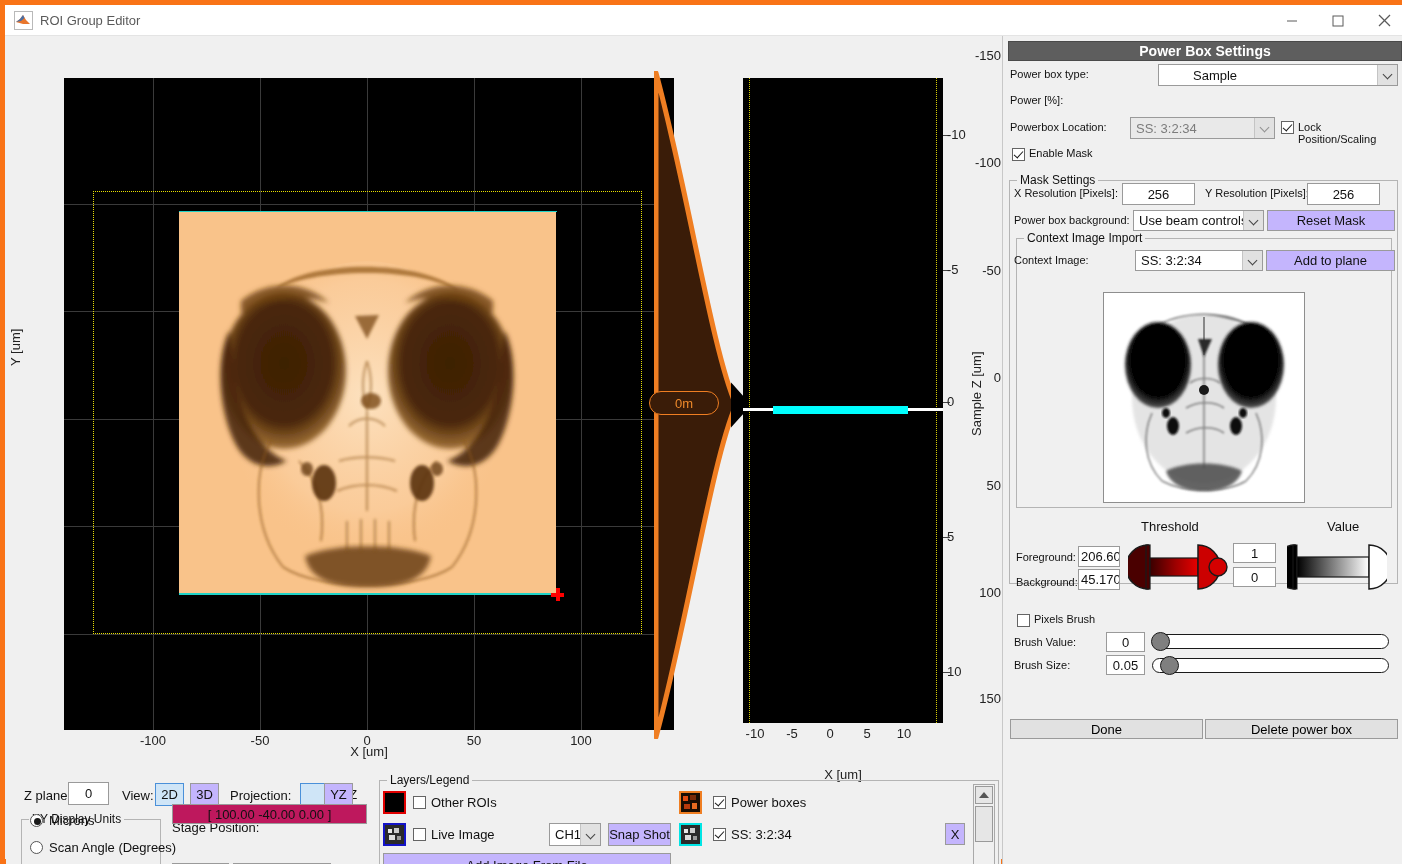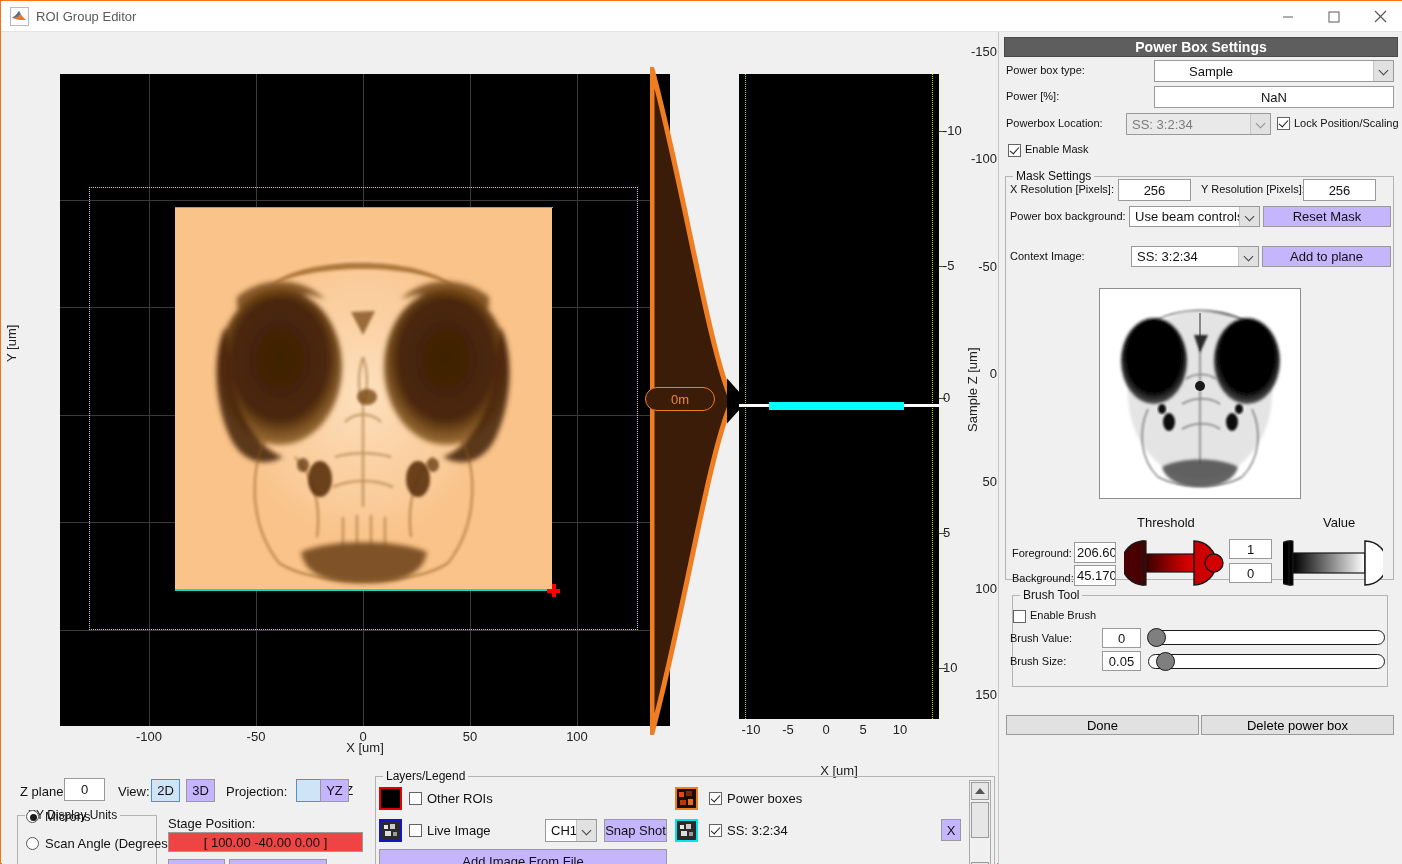--- a/index.html
+++ b/index.html
@@ -10,21 +10,21 @@
     overflow: hidden;
     font-family: "Liberation Sans", sans-serif;
     font-size: 12px;
     color: #000;
     background: #ffffff;
   }
   #app {
     position: relative;
     width: 1402px; height: 864px;
     background: #f0f0f0;
-    border: 1px solid #f97316;
+    border: 5px solid #f97316;
   }
 
   
   #titlebar {
     position: absolute; left:0; top:0; width:1402px; height:31px;
     background:#ffffff;
     border-bottom:1px solid #e4e4e4;
   }
   #titlebar .tb-icon {
     position:absolute; left:9px; top:6px; width:19px; height:19px;
@@ -437,21 +437,21 @@
 
     <div class="groupbox" style="left:15px; top:783px; width:140px; height:65px;">
       <span class="gtitle">XY Display Units</span>
     </div>
     <span class="rad on" style="position:absolute; left:24px; top:778px;"></span>
     <span class="lbl" style="position:absolute; left:43px; top:777px;">Microns</span>
     <span class="rad" style="position:absolute; left:24px; top:805px;"></span>
     <span class="lbl" style="position:absolute; left:43px; top:804px;">Scan Angle (Degrees)</span>
 
     <div class="lbl" style="position:absolute; left:166px; top:784px;">Stage Position:</div>
-    <div class="txtbox" style="position:absolute; left:166px; top:800px; width:195px; height:20px; background:#ef4444;">[ 100.00  -40.00  0.00 ]</div>
+    <div class="txtbox" style="position:absolute; left:166px; top:768px; width:195px; height:20px; background:#be185d;">[ 100.00  -40.00  0.00 ]</div>
     <div class="btn" style="position:absolute; left:166px; top:827px; width:57px; height:21px;">Update</div>
     <div class="btn" style="position:absolute; left:227px; top:827px; width:98px; height:21px;">Add power box</div>
 
     <div class="groupbox" style="left:373px; top:744px; width:620px; height:105px;">
       <span class="gtitle">Layers/Legend</span>
     </div>
 
     <div class="swatch" style="position:absolute; left:377px; top:755px; border-color:#e00000; background:#000;"></div>
     <span class="cbx" style="position:absolute; left:407px; top:760px;"></span>
     <span class="lbl" style="position:absolute; left:425px; top:759px;">Other ROIs</span>
@@ -516,21 +516,20 @@
 
   <div class="rp-lbl" style="left:1005px; top:63px;">Power box type:</div>
   <div class="dropdown grey" style="position:absolute; left:1153px; top:59px; width:240px; height:22px;padding-left:34px;">
     <span>Sample</span>
     <span class="arrowbox">
         <span class="chev"></span>
       </span>
   </div>
 
   <div class="rp-lbl" style="left:1005px; top:89px;">Power [%]:</div>
-  <div class="txtbox" style="position:absolute; left:1153px; top:85px; width:240px; height:22px;">NaN</div>
 
   <div class="rp-lbl" style="left:1005px; top:116px;">Powerbox Location:</div>
   <div class="dropdown grey disabled" style="position:absolute; left:1125px; top:112px; width:145px; height:22px;">
     <span>SS: 3:2:34</span>
     <span class="arrowbox">
         <span class="chev" style="opacity:0.5"></span>
       </span>
   </div>
   <span class="cbx on" style="position:absolute; left:1276px; top:116px;"></span>
   <span class="rp-lbl" style="left:1293px; top:116px;">Lock Position/Scaling</span>
@@ -548,20 +547,23 @@
 
   <div class="rp-lbl" style="left:1009px; top:209px;">Power box background:</div>
   <div class="dropdown grey" style="position:absolute; left:1128px; top:205px; width:131px; height:21px;">
     <span>Use beam controls</span>
     <span class="arrowbox">
         <span class="chev"></span>
       </span>
   </div>
   <div class="btn" style="position:absolute; left:1262px; top:205px; width:128px; height:21px;">Reset Mask</div>
 
+  <div class="groupbox" style="left:1011px; top:233px; width:376px; height:270px;">
+    <span class="gtitle">Context Image Import</span>
+  </div>
   <div class="rp-lbl" style="left:1009px; top:249px;">Context Image:</div>
   <div class="dropdown grey" style="position:absolute; left:1130px; top:245px; width:128px; height:21px;">
     <span>SS: 3:2:34</span>
     <span class="arrowbox">
         <span class="chev"></span>
       </span>
   </div>
   <div class="btn" style="position:absolute; left:1261px; top:245px; width:129px; height:21px;">Add to plane</div>
 
   <div id="thumb">
@@ -651,25 +653,22 @@
           <stop offset="100%" stop-color="#ffffff"></stop>
         </linearGradient>
       </defs>
       <path d="M8 4 A 22 22 0 0 0 8 48 L8 4 Z" fill="#000" stroke="#1a1a1a" stroke-width="1.5"></path>
       <rect x="6" y="4" width="4" height="44" fill="#000" stroke="#1a1a1a" stroke-width="1"></rect>
       <rect x="10" y="16" width="72" height="20" fill="url(#bwgrad)" stroke="#1a1a1a" stroke-width="1.2"></rect>
       <path d="M82 4 A 22 22 0 0 1 82 48 L82 4 Z" fill="#ffffff" stroke="#1a1a1a" stroke-width="1.5"></path>
     </svg>
   </div>
 
-  <div class="groupbox" style="left:1011px; top:594px; width:376px; height:92px;">
-    <span class="gtitle">Brush Tool</span>
-  </div>
   <span class="cbx" style="position:absolute; left:1012px; top:609px;"></span>
-  <span class="rp-lbl" style="left:1029px; top:608px;">Enable Brush</span>
+  <span class="rp-lbl" style="left:1029px; top:608px;">Pixels Brush</span>
 
   <div class="rp-lbl" style="left:1009px; top:631px;">Brush Value:</div>
   <div class="txtbox" style="position:absolute; left:1101px; top:627px; width:39px; height:20px;">0</div>
   <div class="slider-track" style="left:1147px; top:629px; width:237px;"></div>
   <div class="slider-knob" style="left:1146px; top:627px;"></div>
 
   <div class="rp-lbl" style="left:1009px; top:654px;">Brush Size:</div>
   <div class="txtbox" style="position:absolute; left:1101px; top:650px; width:39px; height:20px;">0.05</div>
   <div class="slider-track" style="left:1147px; top:653px; width:237px;"></div>
   <div class="slider-knob" style="left:1155px; top:651px;"></div>

